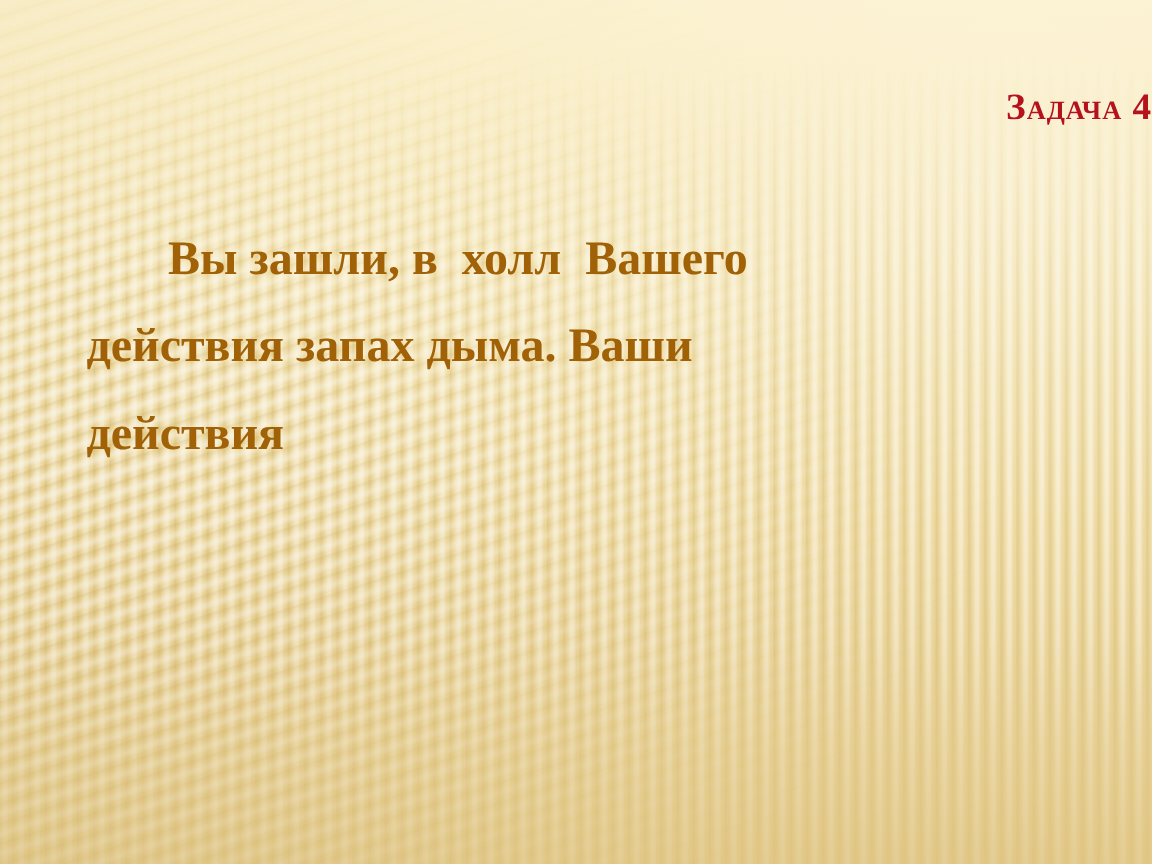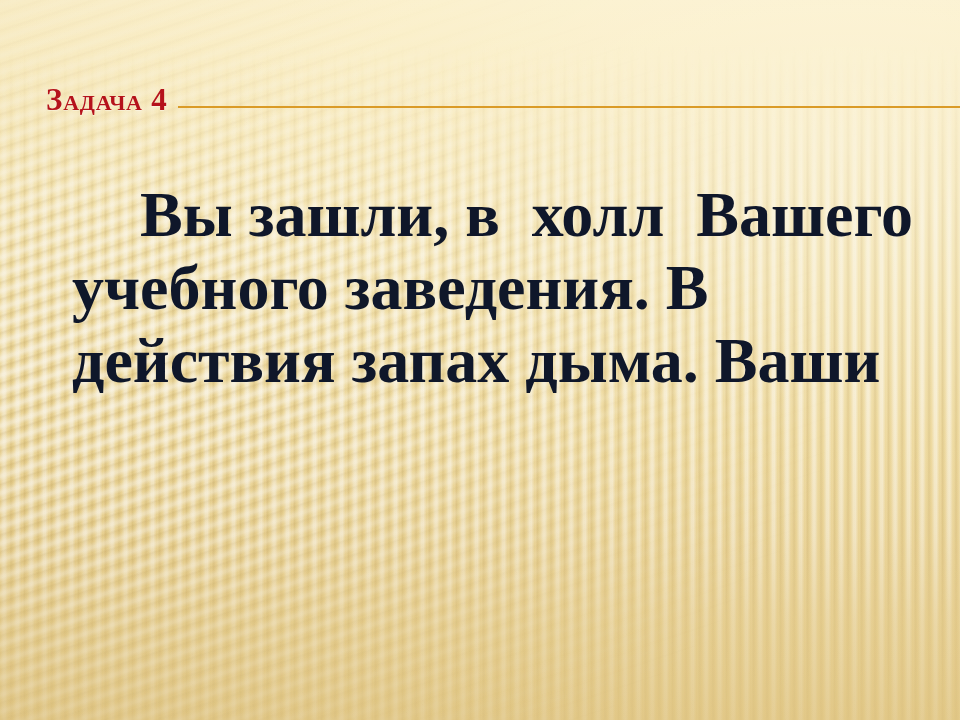--- a/index.html
+++ b/index.html
@@ -103,20 +103,21 @@
 
   
   .title-row {
     position: absolute;
     left: 46px;
     top: 72px;
     right: 0;
     height: 42px;
     display: flex;
     align-items: flex-end;
+    flex-direction: column;
   }
   .title-text {
     color: #B5121B;
     font-family: "Liberation Serif", "DejaVu Serif", serif;
     font-variant: small-caps;
     font-weight: bold;
     font-size: 31px;
     line-height: 31px;
     letter-spacing: 0.8px;
     white-space: nowrap;
@@ -132,24 +133,24 @@
   }
 
   
   .body-block {
     position: absolute;
     left: 72px;
     top: 178px;
     width: 856px;
   }
   .body-line {
-    color: #0f172a;
+    color: #a16207;
     font-family: "Liberation Serif", "DejaVu Serif", serif;
     font-weight: bold;
-    font-size: 64px;
+    font-size: 40px;
     line-height: 73px;
     white-space: pre;
     letter-spacing: 0px;
   }
   .body-line.first {
     text-indent: 68px;
   }
 </style>
 </head>
 <body>
@@ -161,17 +162,17 @@
   <div class="bg-dstripes"></div>
   <div class="bg-shade"></div>
 
   <div class="title-row">
     <div class="title-text">Задача 4</div>
     <div class="title-rule"></div>
   </div>
 
   <div class="body-block">
     <div class="body-line first">Вы зашли, в  холл  Вашего</div>
-    <div class="body-line">учебного заведения. В</div>
     <div class="body-line">действия запах дыма. Ваши</div>
+    <div class="body-line">действия</div>
   </div>
 
 </div>
 
 </body></html>

